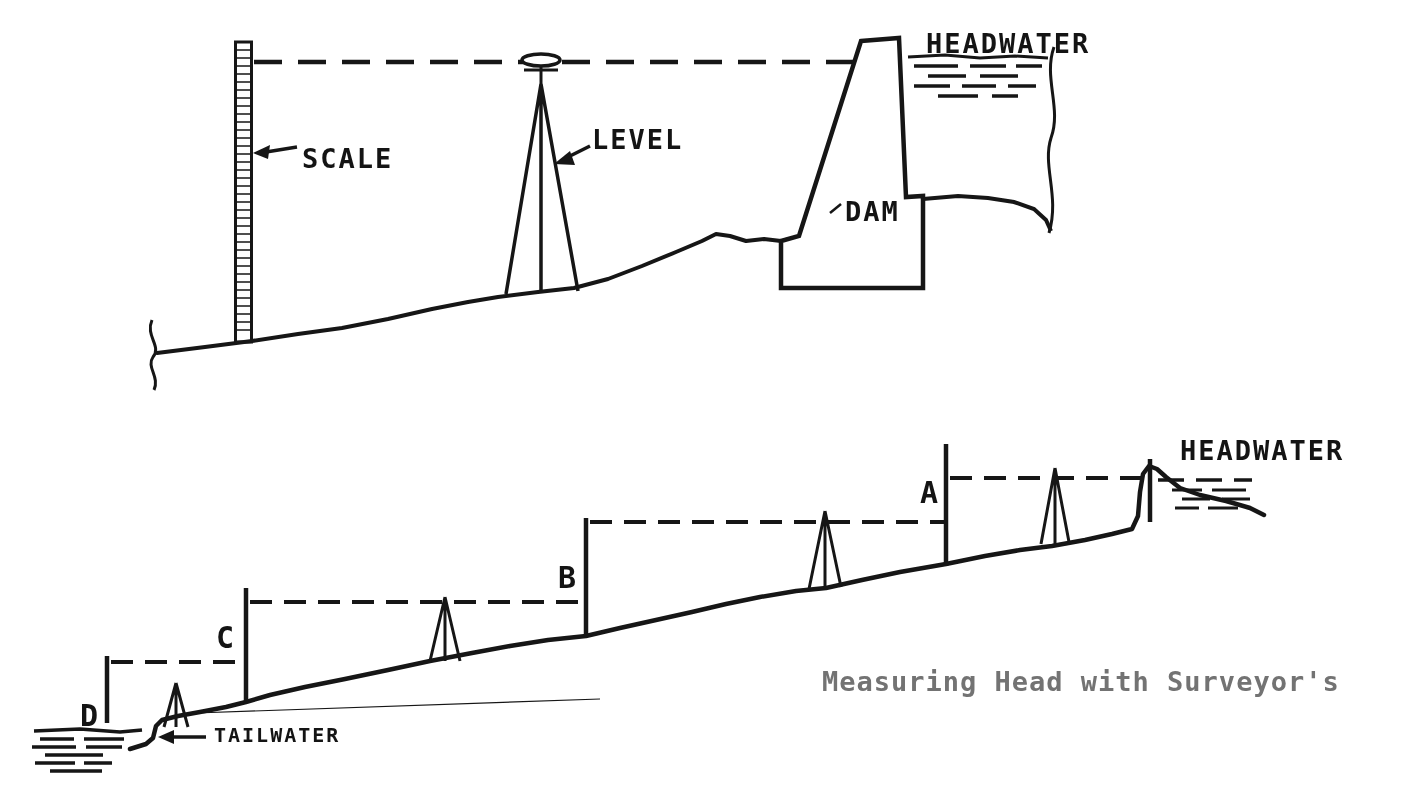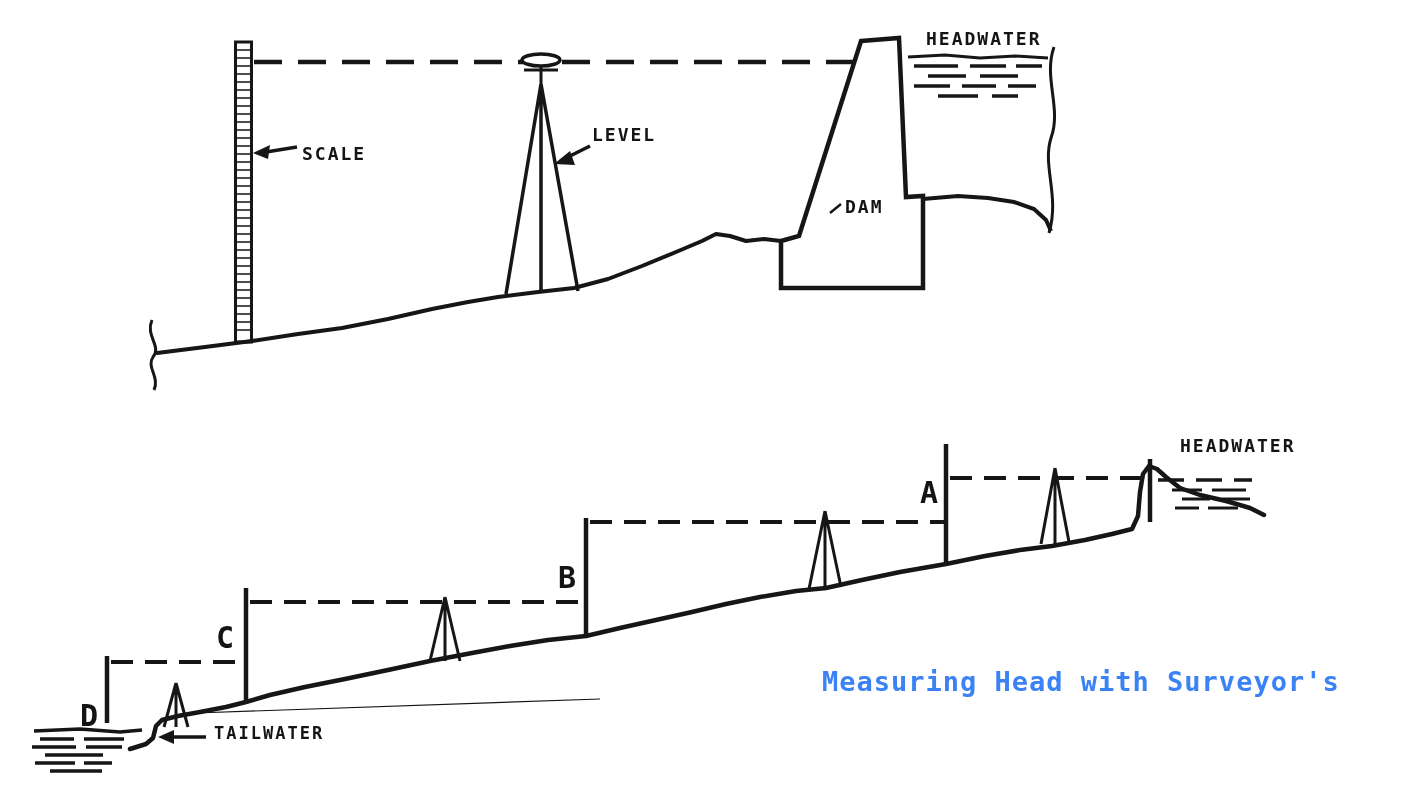--- a/index.html
+++ b/index.html
@@ -8,36 +8,36 @@
     width:1408px;height:790px;
     background:#ffffff;
     font-family:"DejaVu Sans Mono", monospace;
     color:#161616;
     overflow:hidden;
   }
   .figure svg{position:absolute;left:0;top:0;}
   .lbl{
     position:absolute;
     font-weight:bold;
-    font-size:18px;
+    font-size:27px;
     letter-spacing:2px;
     white-space:nowrap;
     color:#141414;
   }
   .lbl-big{font-size:30px;}
-  .lbl-small{font-size:17px;letter-spacing:2px;}
+  .lbl-small{font-size:20px;letter-spacing:2px;}
   .caption{
     position:absolute;
     left:822px;top:666px;
     font-weight:bold;
     font-size:27px;
     line-height:31px;
     letter-spacing:1px;
     white-space:nowrap;
-    color:#3b82f6;
+    color:#737373;
   }
 </style>
 </head>
 <body>
 
 <div class="figure">
 
   <svg width="1408" height="790" viewBox="0 0 1408 790">
 
     <g>

